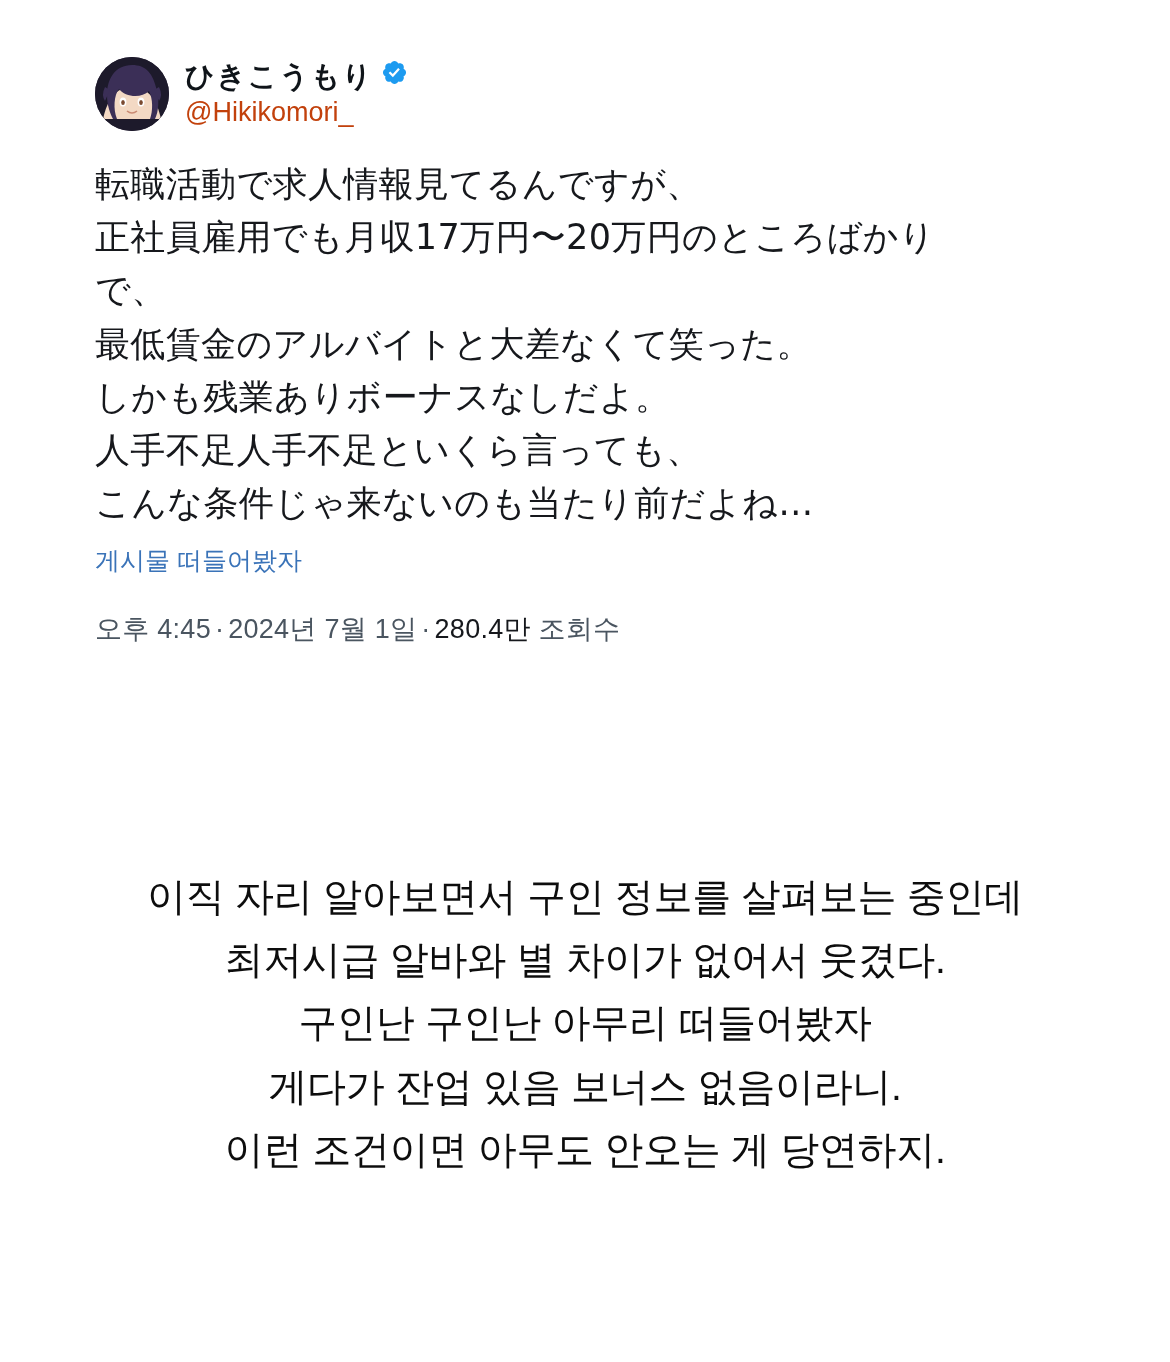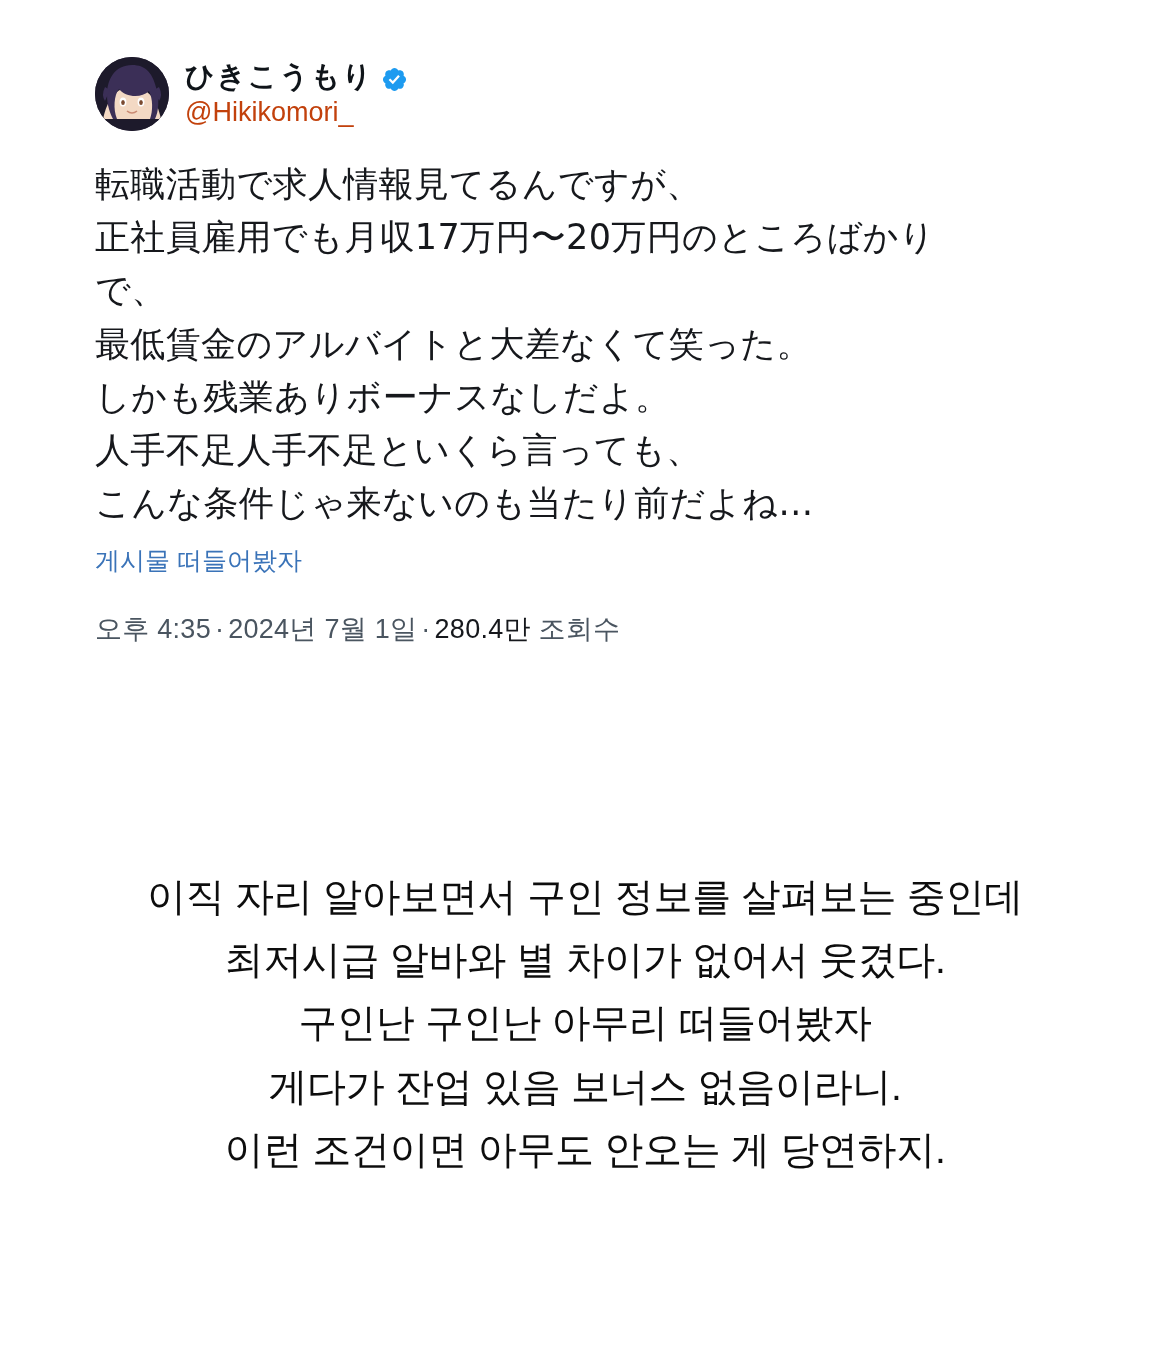--- a/index.html
+++ b/index.html
@@ -43,21 +43,21 @@
   .avatar svg { display: block; width: 100%; height: 100%; }
 
   .name-block {
     display: flex;
     flex-direction: column;
     justify-content: center;
     line-height: 1.18;
   }
   .display-name-row {
     display: flex;
-    align-items: flex-end;
+    align-items: flex-start;
     gap: 7px;
   }
   .display-name {
     font-size: 29px;
     font-weight: 700;
     letter-spacing: 0.06em;
     color: #0f1419;
     font-family: "DejaVu Sans", "Liberation Sans", sans-serif;
   }
   .verified-badge {
@@ -158,21 +158,21 @@
   <div class="tweet-body">転職活動で求人情報見てるんですが、
 正社員雇用でも月収17万円〜20万円のところばかりで、
 最低賃金のアルバイトと大差なくて笑った。
 しかも残業ありボーナスなしだよ。
 人手不足人手不足といくら言っても、
 こんな条件じゃ来ないのも当たり前だよね…</div>
 
   <div class="translate-link">게시물 떠들어봤자</div>
 
   <div class="tweet-meta">
-    <span>오후 4:35</span><span class="dot">·</span><span>2024년 7월 1일</span><span class="dot">·</span><span class="views-count">280.4만</span> <span>조회수</span>
+    <span>오후 4:45</span><span class="dot">·</span><span>2024년 7월 1일</span><span class="dot">·</span><span class="views-count">280.4만</span> <span>조회수</span>
   </div>
 </div>
 
 <div class="translation">
   <span class="line">이직 자리 알아보면서 구인 정보를 살펴보는 중인데</span>
   <span class="line">최저시급 알바와 별 차이가 없어서 웃겼다.</span>
   <span class="line">구인난 구인난 아무리 떠들어봤자</span>
   <span class="line">게다가 잔업 있음 보너스 없음이라니.</span>
   <span class="line">이런 조건이면 아무도 안오는 게 당연하지.</span>
 </div>

